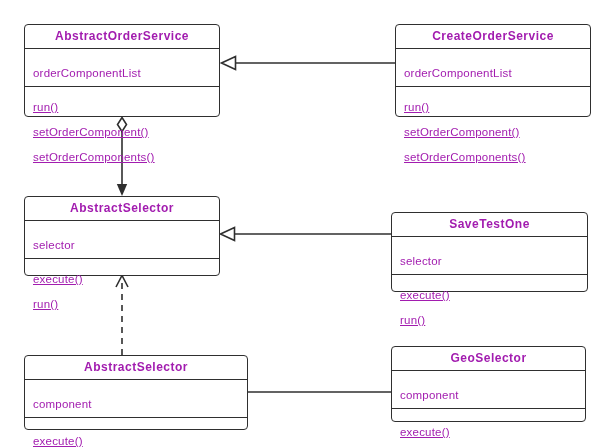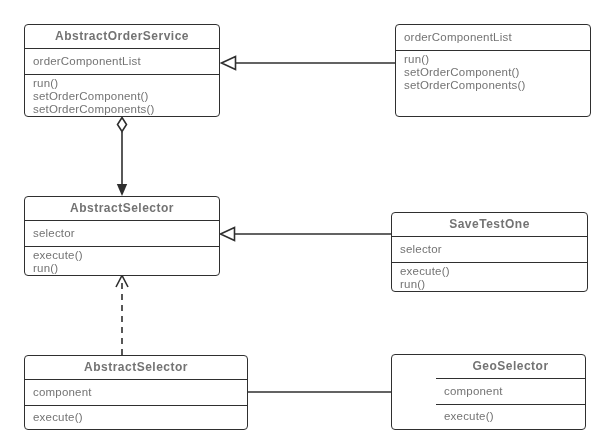--- a/index.html
+++ b/index.html
@@ -6,21 +6,21 @@
     margin: 0;
     padding: 0;
     background: #ffffff;
   }
   #canvas {
     position: relative;
     width: 606px;
     height: 448px;
     background: #ffffff;
     font-family: "Liberation Sans", sans-serif;
-    color: #737373;
+    color: #a21caf;
     overflow: hidden;
   }
   #connector-layer {
     position: absolute;
     left: 0;
     top: 0;
     width: 606px;
     height: 448px;
   }
   .uml-class {
@@ -46,36 +46,38 @@
     box-sizing: border-box;
     height: 26px;
     border-bottom: 1.5px solid #2f2f2f;
   }
   .uml-attrs .uml-member {
     line-height: 24px;
   }
   .uml-methods {
     box-sizing: border-box;
     padding-top: 2px;
+    text-decoration: underline;
   }
   .uml-member {
     font-size: 11.5px;
     letter-spacing: 0.2px;
     line-height: 13px;
     padding-left: 8px;
     white-space: nowrap;
     overflow: hidden;
+    margin-top: 12px;
   }
   
   #box-abstract-order-service { left: 24px;  top: 24px;  width: 196px; height: 93px; }
   #box-create-order-service   { left: 395px; top: 24px;  width: 196px; height: 93px; }
   #box-abstract-component     { left: 24px;  top: 196px; width: 196px; height: 80px; }
   #box-save-test-one          { left: 391px; top: 212px; width: 197px; height: 80px; }
   #box-abstract-selector      { left: 24px;  top: 355px; width: 224px; height: 75px; }
-  #box-geo-selector           { left: 391px; top: 354px; width: 195px; height: 76px; padding-left: 44px; }
+  #box-geo-selector           { left: 391px; top: 346px; width: 195px; height: 76px; }
   #box-abstract-selector .uml-methods, #box-geo-selector .uml-methods { padding-top: 5px; }
   .stroke {
     stroke: #2f2f2f;
     stroke-width: 1.6;
   }
 </style>
 </head>
 <body>
 
 <div id="canvas">
@@ -120,20 +122,21 @@
       <div class="uml-member">orderComponentList</div>
     </div>
     <div class="uml-methods">
       <div class="uml-member">run()</div>
       <div class="uml-member">setOrderComponent()</div>
       <div class="uml-member">setOrderComponents()</div>
     </div>
   </div>
 
   <div class="uml-class" id="box-create-order-service">
+    <div class="uml-title">CreateOrderService</div>
     <div class="uml-attrs">
       <div class="uml-member">orderComponentList</div>
     </div>
     <div class="uml-methods">
       <div class="uml-member">run()</div>
       <div class="uml-member">setOrderComponent()</div>
       <div class="uml-member">setOrderComponents()</div>
     </div>
   </div>
 

